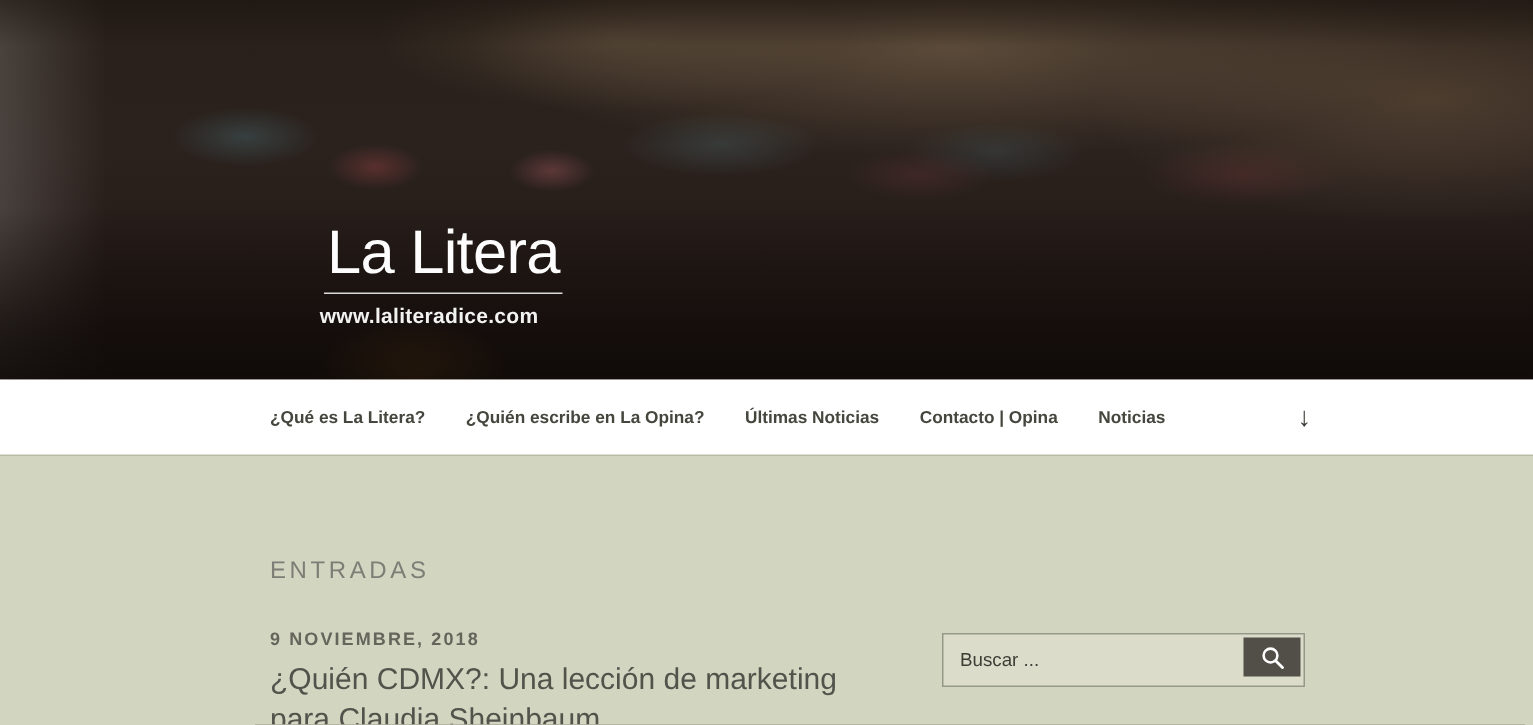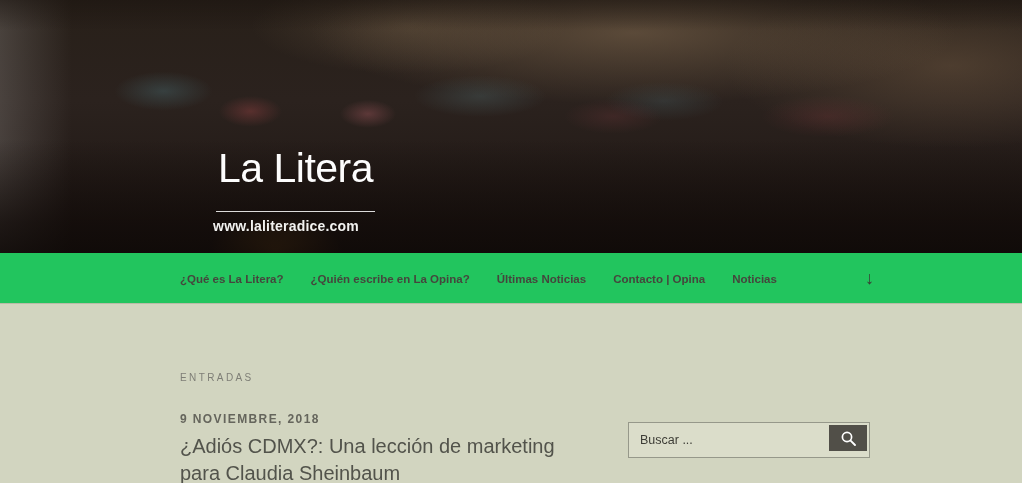--- a/index.html
+++ b/index.html
@@ -40,21 +40,21 @@
     left: 180px;
     top: 146px;
     text-align: center;
   }
   .site-title {
     color: #fdfdfd;
     font-size: 41px;
     font-weight: 400;
     letter-spacing: -0.5px;
     line-height: 1.1;
-    padding: 0 2px 20px 2px;
+    padding: 0 2px 4px 2px;
     border-bottom: 1px solid rgba(255,255,255,0.85);
     white-space: nowrap;
     margin-left: 36px;
   }
   .site-url {
     margin-top: 6px;
     color: #f2f2f0;
     font-size: 14px;
     font-weight: 700;
     letter-spacing: 0.2px;
@@ -68,21 +68,21 @@
     font-size: 12.5px;
     font-weight: 400;
     white-space: nowrap;
   }
 
   
   .main-nav {
     position: relative;
     width: 100%;
     height: 51px;
-    background: #22c55e;
+    background: #ffffff;
     border-bottom: 1px solid #b9bca7;
   }
   .nav-list {
     list-style: none;
     position: absolute;
     left: 180px;
     top: 0;
     height: 100%;
     display: flex;
     align-items: center;
@@ -110,21 +110,21 @@
   
   .content {
     position: relative;
     width: 100%;
     height: 179px;
     background: #d2d5c0;
     padding: 68px 0 0 180px;
   }
   .section-label {
     color: #7e7e76;
-    font-size: 10px;
+    font-size: 16px;
     font-weight: 400;
     letter-spacing: 2.4px;
   }
   .post { margin-top: 29px; }
   .post-date {
     color: #65655c;
     font-size: 12px;
     font-weight: 700;
     letter-spacing: 1.4px;
   }
@@ -195,21 +195,21 @@
     </ul>
     <span class="scroll-arrow">↓</span>
   </nav>
 
   <main class="content">
     <div class="section-label">ENTRADAS</div>
 
     <article class="post">
       <div class="post-date">9 NOVIEMBRE, 2018</div>
       <h2 class="post-title">
-        <span>¿Adiós CDMX?: Una lección de marketing</span>
+        <span>¿Quién CDMX?: Una lección de marketing</span>
         <span>para Claudia Sheinbaum</span>
       </h2>
     </article>
 
     <div class="search-box">
       <input class="search-input" type="text" placeholder="Buscar ..." style="">
       <button class="search-button">
         <svg width="17" height="17" viewBox="0 0 17 17" aria-hidden="true">
           <circle cx="7" cy="7" r="4.6" fill="none" stroke="#ffffff" stroke-width="1.7"></circle>
           <line x1="10.6" y1="10.6" x2="15" y2="15" stroke="#ffffff" stroke-width="1.9" stroke-linecap="round"></line>

